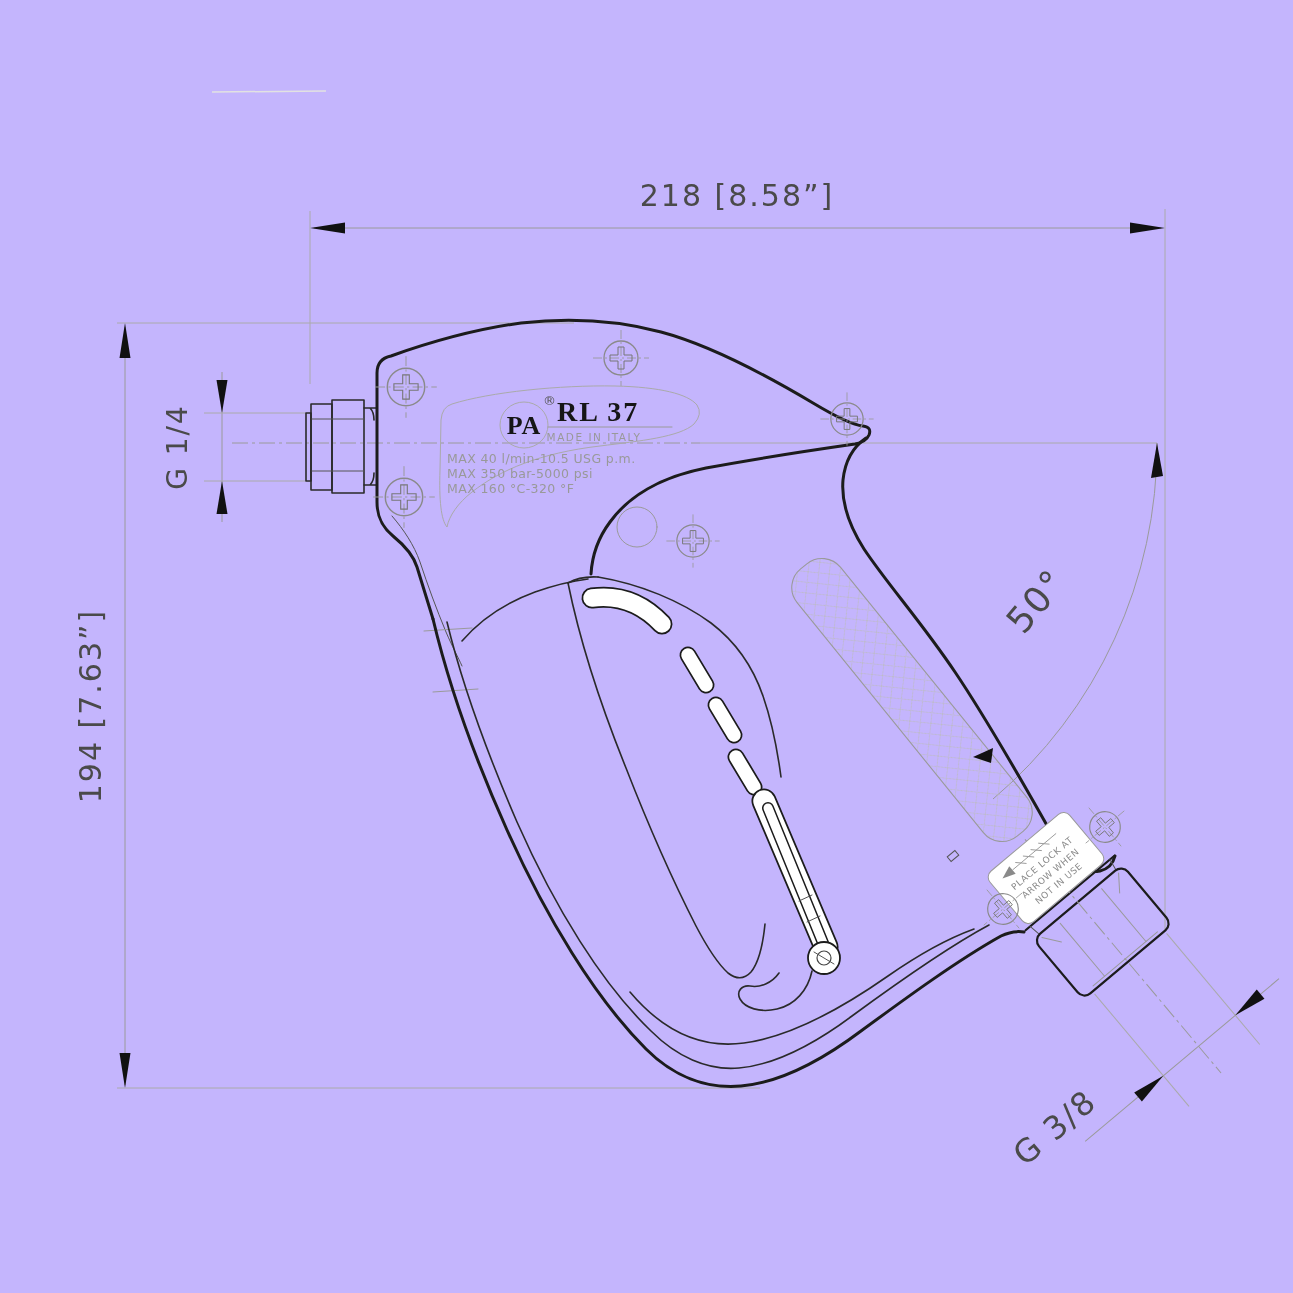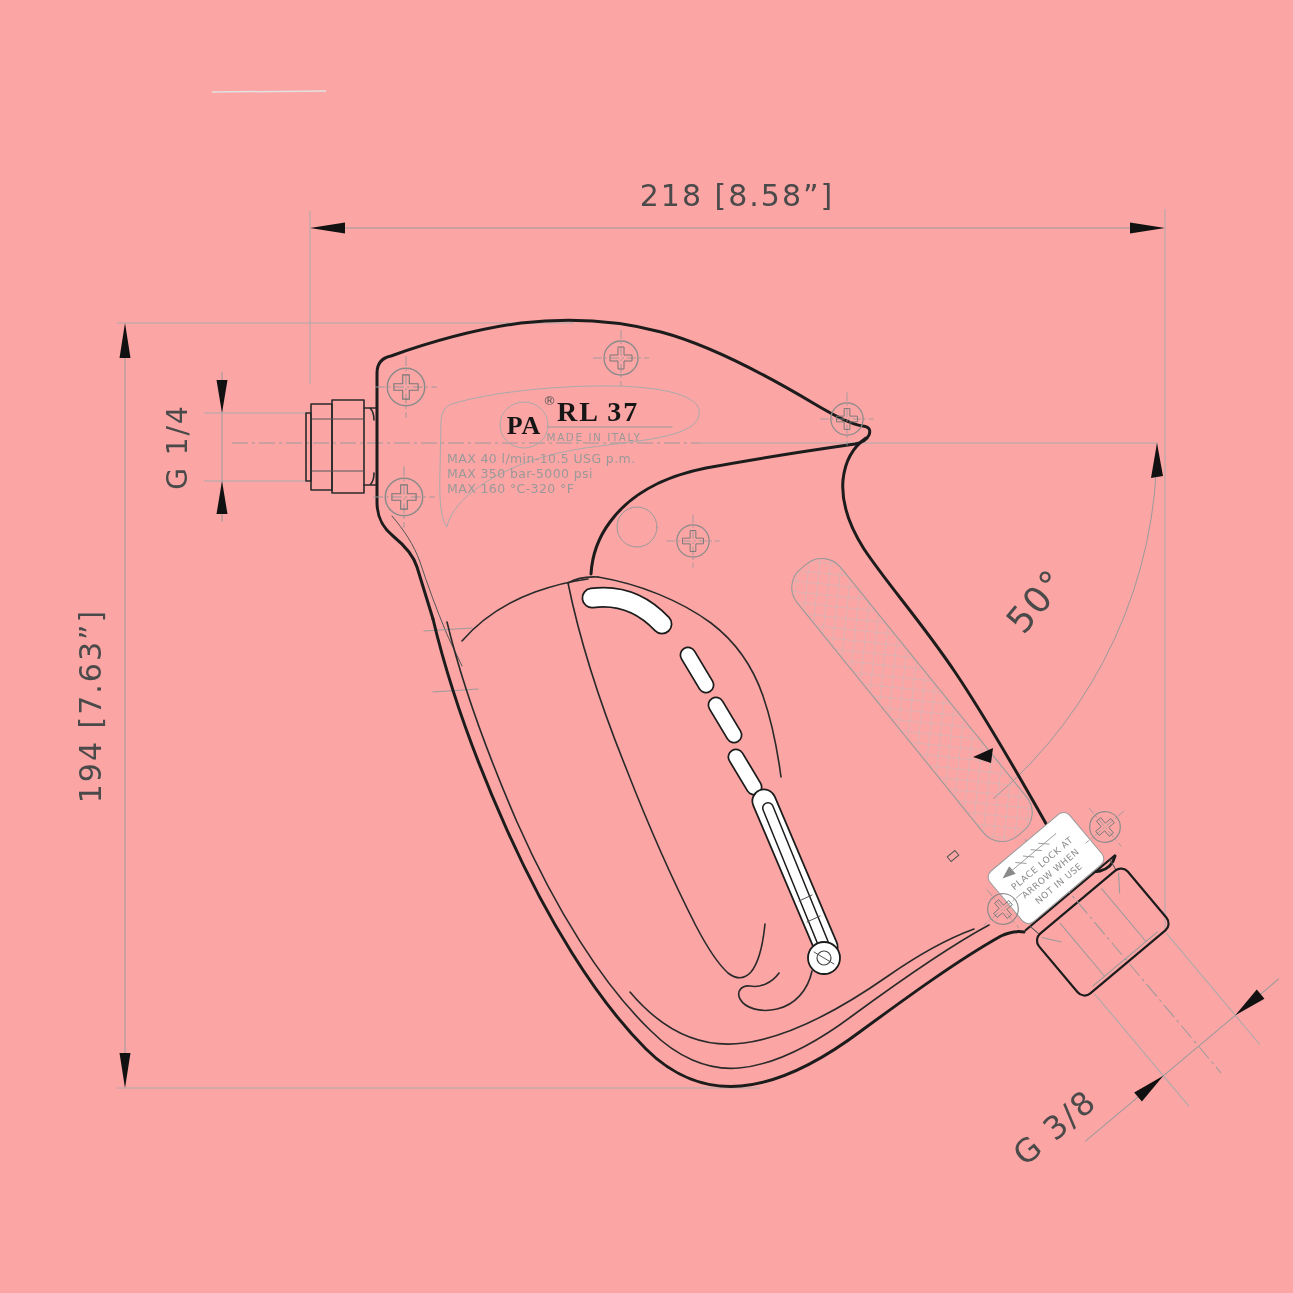--- a/index.html
+++ b/index.html
@@ -1,16 +1,16 @@
 <!DOCTYPE html>
 <html><head>
 <meta charset="utf-8">
 <style>
   html,body{margin:0;padding:0;background:#ffffff;}
-  .stage{position:relative;width:1293px;height:1293px;background:#fca5a5;overflow:hidden;
+  .stage{position:relative;width:1293px;height:1293px;background:#c4b5fd;overflow:hidden;
          font-family:"DejaVu Sans",sans-serif;}
   svg{display:block;}
   
   .outline{fill:none;stroke:#1c1c1c;stroke-width:3;stroke-linecap:round;stroke-linejoin:round;}
   .outline2{fill:none;stroke:#1c1c1c;stroke-width:2.2;stroke-linecap:round;stroke-linejoin:round;}
   .med{fill:none;stroke:#2a2a2a;stroke-width:1.6;stroke-linecap:round;stroke-linejoin:round;}
   .thin{fill:none;stroke:#555;stroke-width:1;stroke-linecap:round;}
   .faint{fill:none;stroke:#9a9a9a;stroke-width:1;stroke-linecap:round;}
   .ext{fill:none;stroke:#aaaaaa;stroke-width:1;}
   .dim{fill:none;stroke:#9a9a9a;stroke-width:1;}

